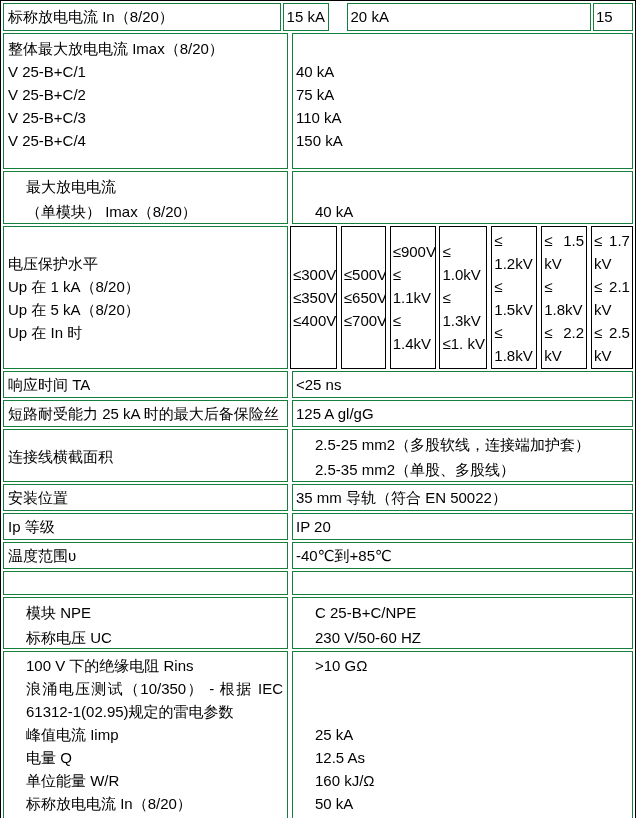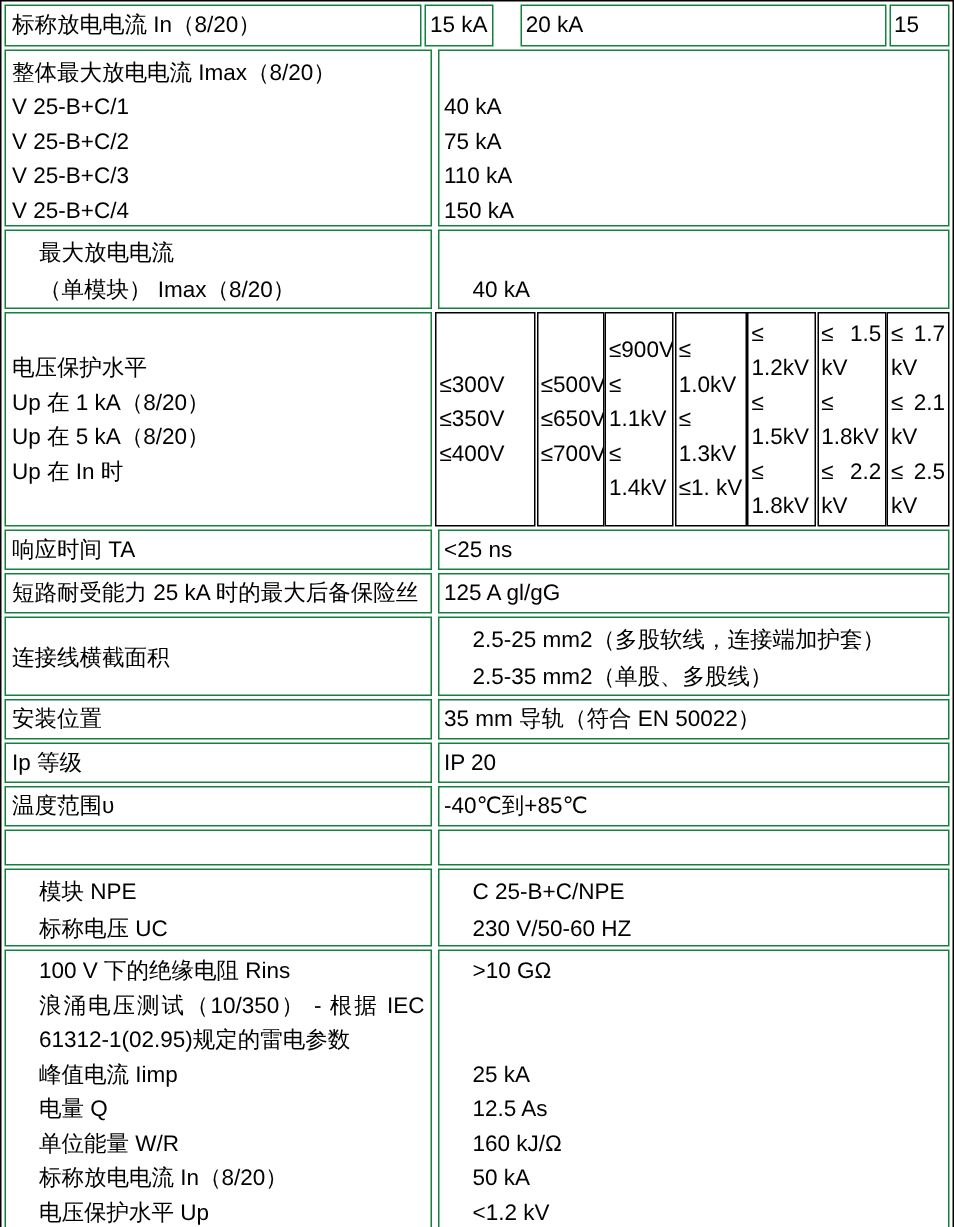--- a/index.html
+++ b/index.html
@@ -39,21 +39,21 @@
 
 <div class="frame">
 
   <div class="row" style="height:28px">
     <div class="cell lab">标称放电电流 In（8/20）</div>
     <div class="cell" style="width:47px;margin-left:2px;padding:1px 2px 0 3px">15 kA</div>
     <div class="cell" style="width:251px;margin-left:18px;padding:1px 2px 0 3px">20 kA</div>
     <div class="cell" style="width:41px;margin-left:2px;padding:1px 1px 0 2px">15 kA</div>
   </div>
 
-  <div class="row" style="height:118px">
+  <div class="row" style="height:136px">
     <div class="cell lab pt3">
       <div class="ln">整体最大放电电流 Imax（8/20）</div>
       <div class="ln">V 25-B+C/1</div>
       <div class="ln">V 25-B+C/2</div>
       <div class="ln">V 25-B+C/3</div>
       <div class="ln">V 25-B+C/4</div>
     </div>
     <div class="cell val pt3">
       <div class="ln"></div>
       <div class="ln">40 kA</div>
@@ -75,21 +75,21 @@
   </div>
 
   <div class="row" style="height:143px">
     <div class="cell lab cen">
       <div class="ln">电压保护水平</div>
       <div class="ln">Up 在 1 kA（8/20）</div>
       <div class="ln">Up 在 5 kA（8/20）</div>
       <div class="ln">Up 在 In 时</div>
     </div>
     <div class="vcols">
-      <div class="vc" style="width:67px">
+      <div class="vc" style="width:47px">
         <div class="ln">≤300V</div>
         <div class="ln">≤350V</div>
         <div class="ln">≤400V</div>
       </div>
       <div class="vc" style="width:45px">
         <div class="ln">≤500V</div>
         <div class="ln">≤650V</div>
         <div class="ln">≤700V</div>
       </div>
       <div class="vc" style="width:46px">

